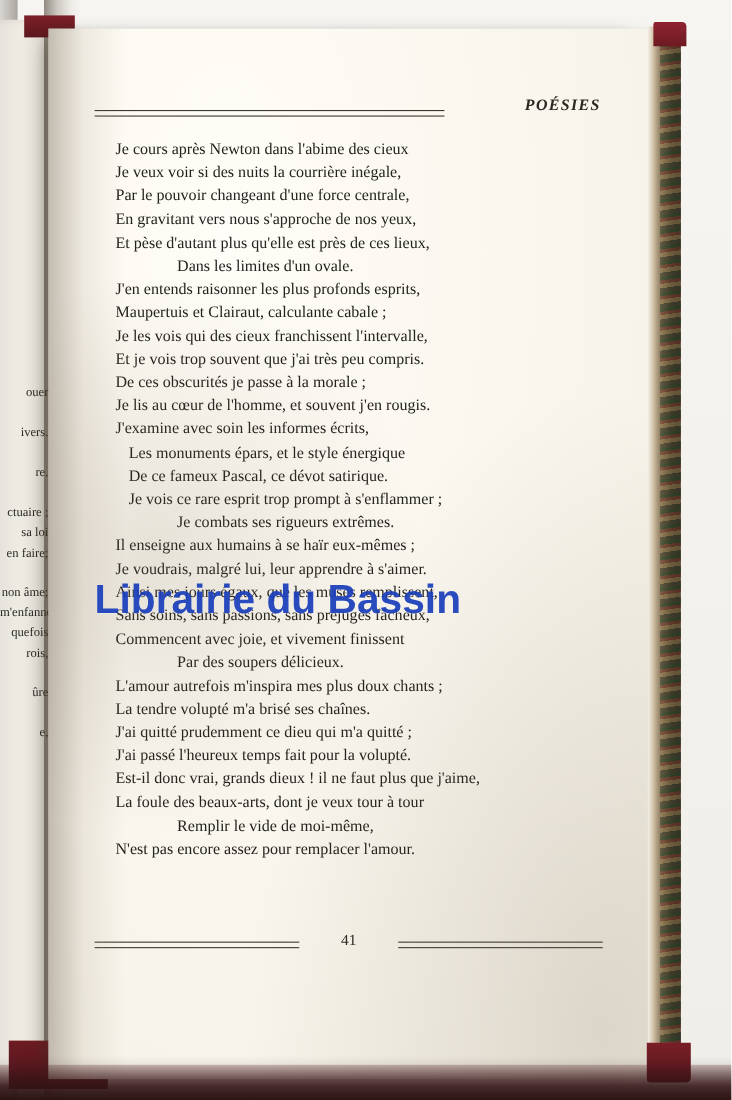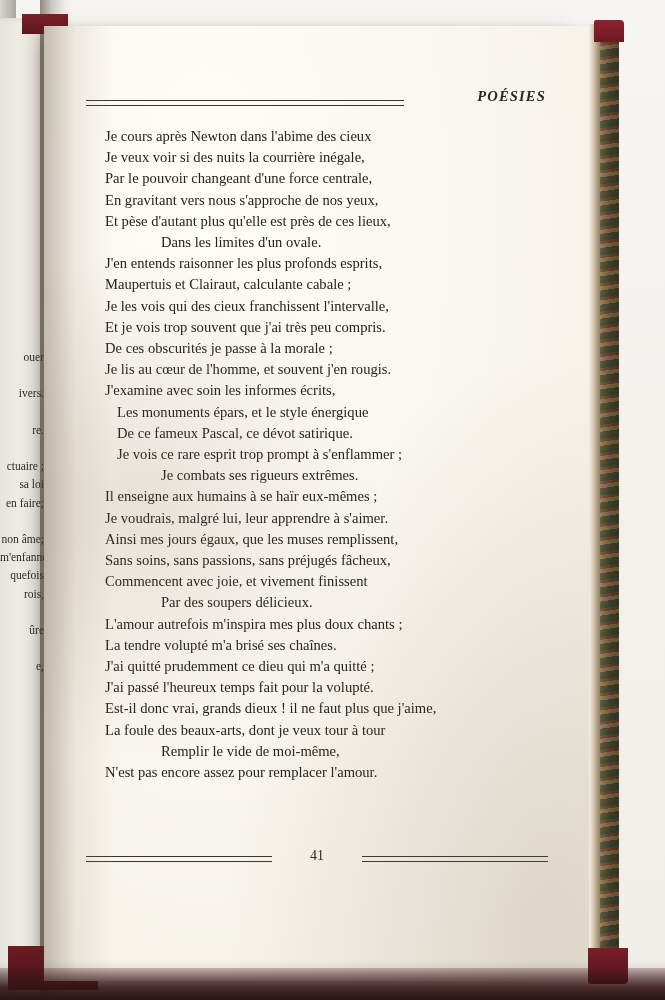--- a/index.html
+++ b/index.html
@@ -329,13 +329,14 @@
   <div class="page-curve"></div>
   <div class="vignette"></div>
 
   <div class="right-edge"></div>
   <div class="right-marble"></div>
   <div class="cover-top-right"></div>
   <div class="cover-bottom-right"></div>
   <div class="cover-bottom-strip"></div>
   <div class="spine-shadow"></div>
 
+  <div class="watermark">Librairie du Bassin</div>
 </div>
 
 </body></html>

